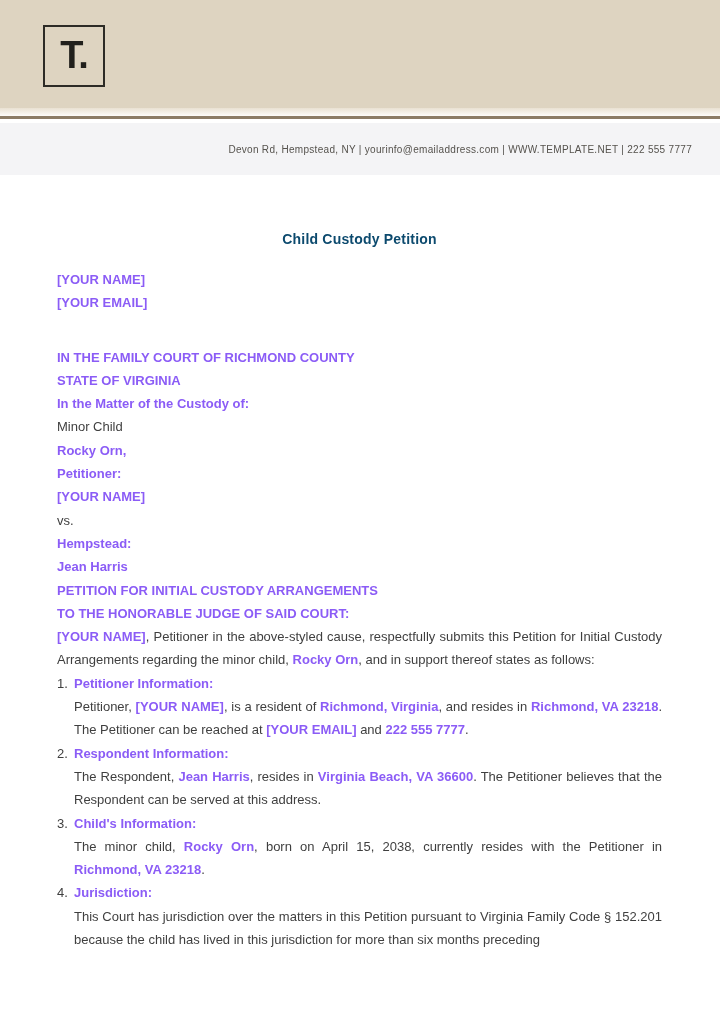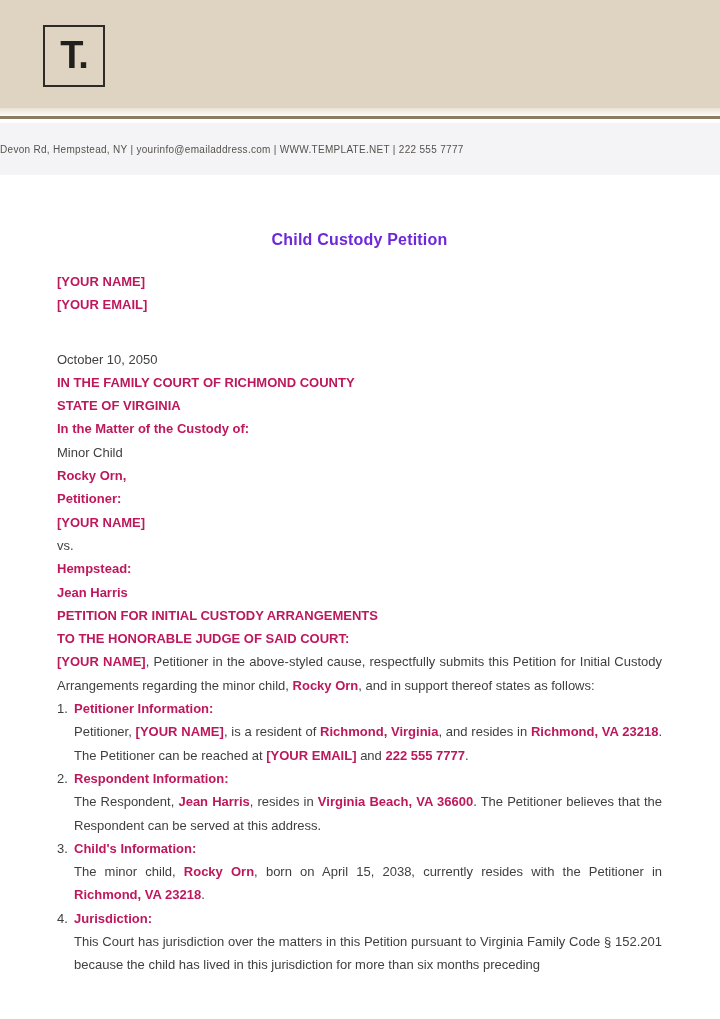--- a/index.html
+++ b/index.html
@@ -18,36 +18,36 @@
     font-weight: 700; font-size: 38px; color: #21201c; line-height: 1;
     letter-spacing: -1px; padding-bottom: 3px;
   }
   
   .gap-top    { height: 8px; background: linear-gradient(#e9e1d2, #fdfcfa); }
   .line-brown { height: 3px; background: #8c7c66; }
   .gap-bottom { height: 4px; background: #ffffff; }
   
   .contact-band {
     height: 52px; background: #f4f4f6;
-    display: flex; align-items: center; justify-content: flex-start;
+    display: flex; align-items: center; justify-content: flex-end;
     padding-right: 28px; box-sizing: border-box;
   }
   .contact-band span {
     font-size: 10px; color: #55524d; letter-spacing: 0.3px;
   }
   
   .doc { padding: 56px 58px 0 57px; }
   .doc h1 {
     margin: 0 0 21px 0; text-align: center;
-    font-size: 16px; font-weight: 700; color: #6d28d9; letter-spacing: 0.2px;
+    font-size: 14px; font-weight: 700; color: #0c4a6e; letter-spacing: 0.2px;
   }
   .line, .para, .li {
     font-size: 13px; line-height: 23.3px; color: #3f3f3f; margin: 0;
   }
-  .b { font-weight: 700; color: #be185d; }
+  .b { font-weight: 700; color: #8b5cf6; }
   .spacer { height: 31px; }
   .justify { text-align: justify; }
   .li { display: flex; }
   .num { flex: 0 0 17px; width: 17px; }
   .li-content { flex: 1; min-width: 0; }
 </style>
 </head>
 <body>
 
 <div class="page">
@@ -67,21 +67,20 @@
   </div>
 
   <main class="doc">
     <h1>Child Custody Petition</h1>
 
     <div class="line"><span class="b">[YOUR NAME]</span></div>
     <div class="line"><span class="b">[YOUR EMAIL]</span></div>
 
     <div class="spacer"></div>
 
-    <div class="line"><span>October 10, 2050</span></div>
     <div class="line"><span class="b">IN THE FAMILY COURT OF RICHMOND COUNTY</span></div>
     <div class="line"><span class="b">STATE OF VIRGINIA</span></div>
     <div class="line"><span class="b">In the Matter of the Custody of:</span></div>
     <div class="line"><span>Minor Child</span></div>
     <div class="line"><span class="b">Rocky Orn,</span></div>
     <div class="line"><span class="b">Petitioner:</span></div>
     <div class="line"><span class="b">[YOUR NAME]</span></div>
     <div class="line"><span>vs.</span></div>
     <div class="line"><span class="b">Hempstead:</span></div>
     <div class="line"><span class="b">Jean Harris</span></div>

